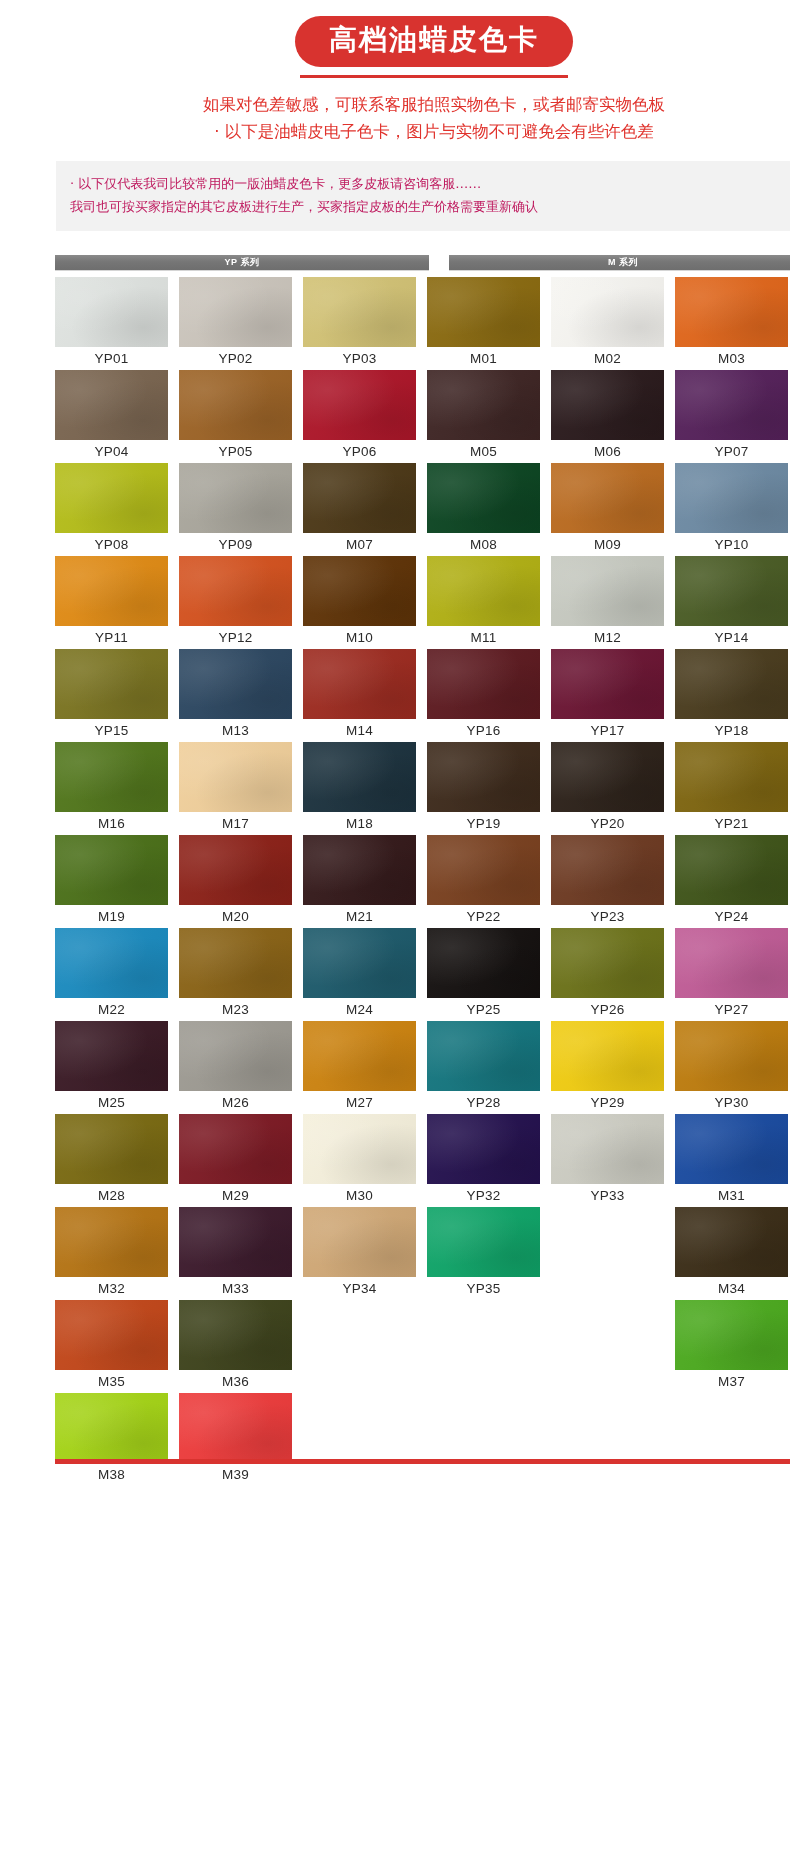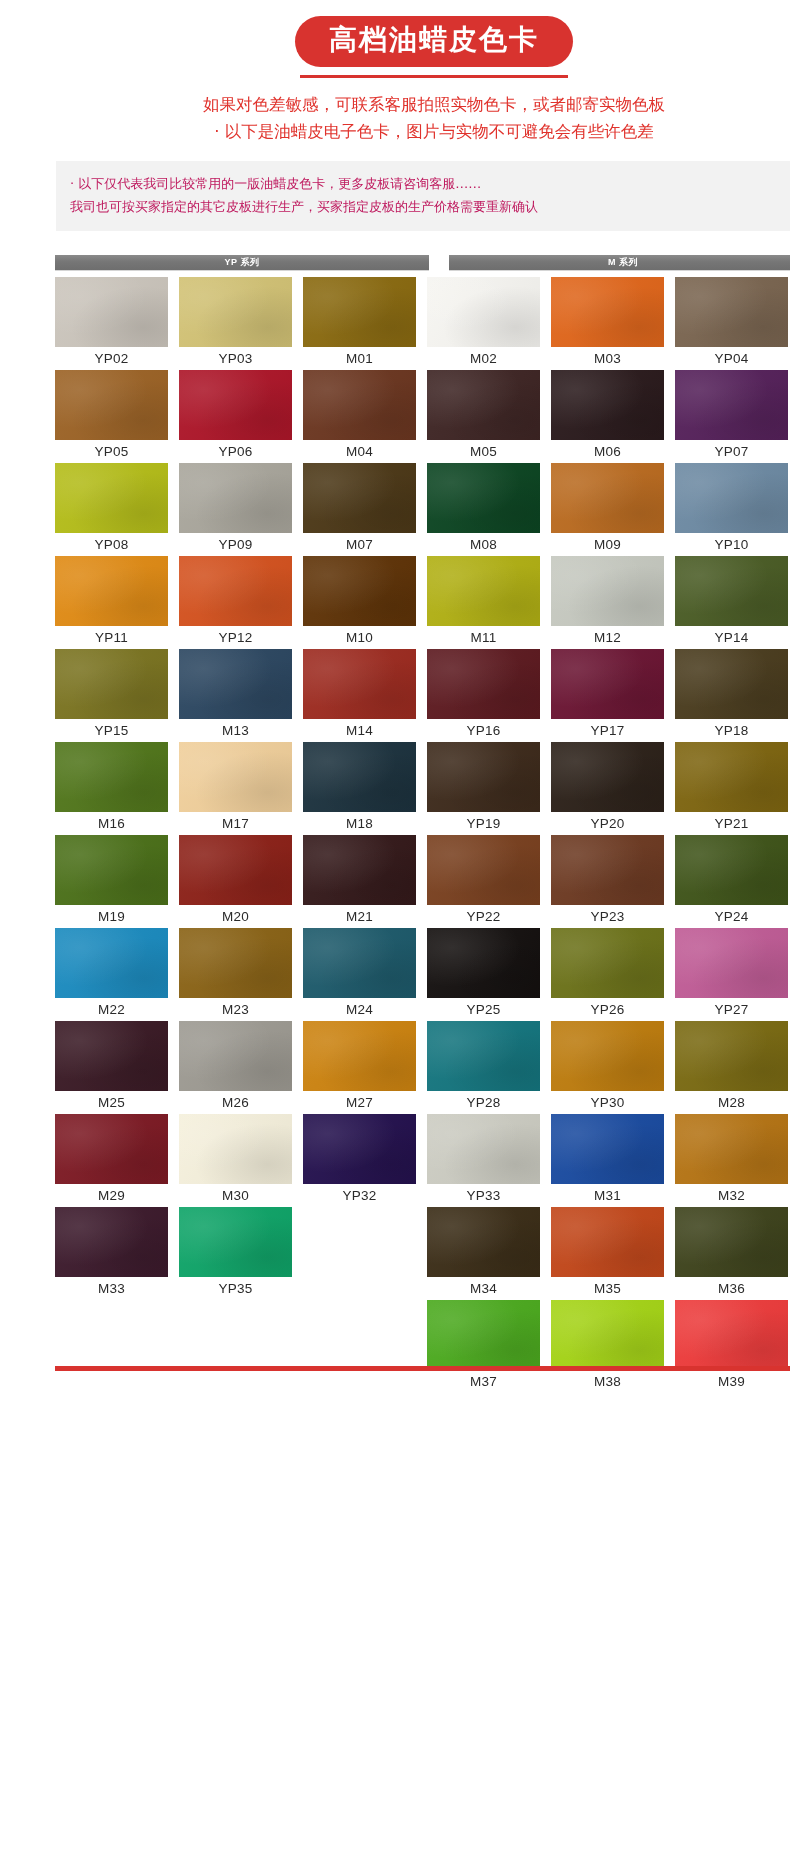--- a/index.html
+++ b/index.html
@@ -164,20 +164,24 @@
     <span class="line">我司也可按买家指定的其它皮板进行生产，买家指定皮板的生产价格需要重新确认</span>
   </div>
 
   <div class="series-bar-row">
     <div class="series-bar yp">YP 系列</div>
     <div class="series-bar m">M 系列</div>
   </div>
 
   <div class="grid" id="swatch-grid">
       <div class="cell">
+        <div class="swatch" title="YP01" style="background-color: rgb(223, 227, 224);"></div>
+        <div class="label">YP01</div>
+      </div>
+      <div class="cell">
         <div class="swatch" title="YP02" style="background-color: rgb(203, 197, 188);"></div>
         <div class="label">YP02</div>
       </div>
       <div class="cell">
         <div class="swatch" title="YP03" style="background-color: rgb(210, 194, 117);"></div>
         <div class="label">YP03</div>
       </div>
       <div class="cell">
         <div class="swatch" title="M01" style="background-color: rgb(138, 106, 16);"></div>
         <div class="label">M01</div>
@@ -196,24 +200,20 @@
       </div>
       <div class="cell">
         <div class="swatch" title="YP05" style="background-color: rgb(156, 99, 38);"></div>
         <div class="label">YP05</div>
       </div>
       <div class="cell">
         <div class="swatch" title="YP06" style="background-color: rgb(173, 22, 41);"></div>
         <div class="label">YP06</div>
       </div>
       <div class="cell">
-        <div class="swatch" title="M04" style="background-color: rgb(107, 54, 32);"></div>
-        <div class="label">M04</div>
-      </div>
-      <div class="cell">
         <div class="swatch" title="M05" style="background-color: rgb(62, 37, 36);"></div>
         <div class="label">M05</div>
       </div>
       <div class="cell">
         <div class="swatch" title="M06" style="background-color: rgb(42, 26, 28);"></div>
         <div class="label">M06</div>
       </div>
       <div class="cell">
         <div class="swatch" title="YP07" style="background-color: rgb(85, 33, 90);"></div>
         <div class="label">YP07</div>
@@ -372,20 +372,24 @@
       </div>
       <div class="cell">
         <div class="swatch" title="M27" style="background-color: rgb(204, 131, 16);"></div>
         <div class="label">M27</div>
       </div>
       <div class="cell">
         <div class="swatch" title="YP28" style="background-color: rgb(20, 117, 126);"></div>
         <div class="label">YP28</div>
       </div>
       <div class="cell">
+        <div class="swatch" title="YP29" style="background-color: rgb(240, 204, 18);"></div>
+        <div class="label">YP29</div>
+      </div>
+      <div class="cell">
         <div class="swatch" title="YP30" style="background-color: rgb(189, 124, 14);"></div>
         <div class="label">YP30</div>
       </div>
       <div class="cell">
         <div class="swatch" title="M28" style="background-color: rgb(122, 106, 18);"></div>
         <div class="label">M28</div>
       </div>
       <div class="cell">
         <div class="swatch" title="M29" style="background-color: rgb(125, 26, 36);"></div>
         <div class="label">M29</div>
@@ -406,20 +410,24 @@
         <div class="swatch" title="M31" style="background-color: rgb(26, 75, 160);"></div>
         <div class="label">M31</div>
       </div>
       <div class="cell">
         <div class="swatch" title="M32" style="background-color: rgb(181, 116, 20);"></div>
         <div class="label">M32</div>
       </div>
       <div class="cell">
         <div class="swatch" title="M33" style="background-color: rgb(60, 26, 44);"></div>
         <div class="label">M33</div>
+      </div>
+      <div class="cell">
+        <div class="swatch" title="YP34" style="background-color: rgb(208, 168, 118);"></div>
+        <div class="label">YP34</div>
       </div>
       <div class="cell">
         <div class="swatch" title="YP35" style="background-color: rgb(15, 164, 104);"></div>
         <div class="label">YP35</div>
       </div>
       <div class="cell empty">
         <div class="swatch"></div>
         <div class="label"></div>
       </div>
       <div class="cell">

